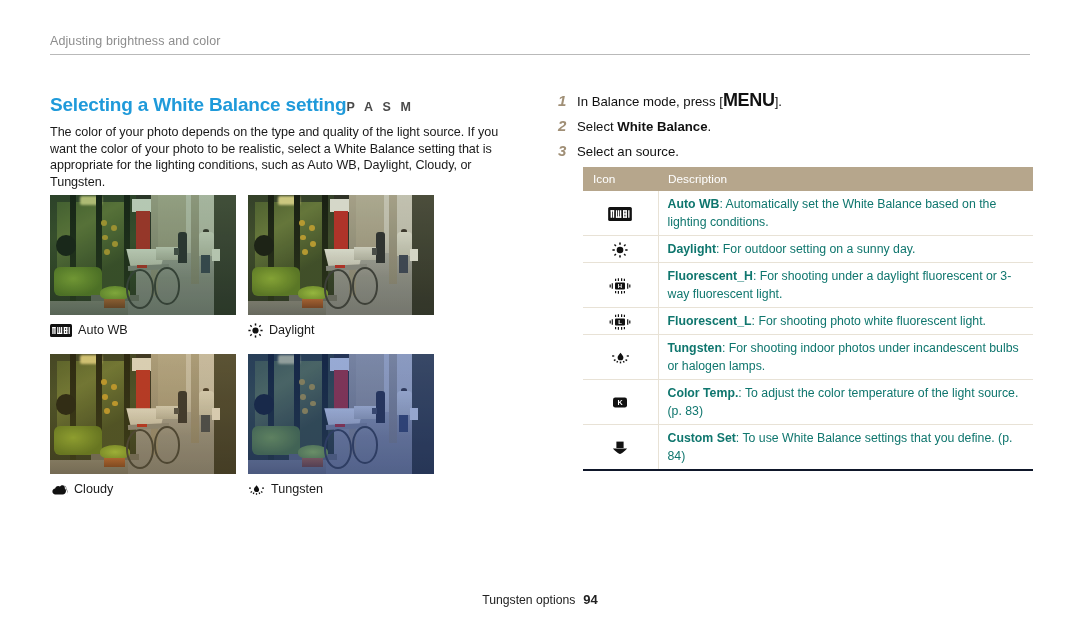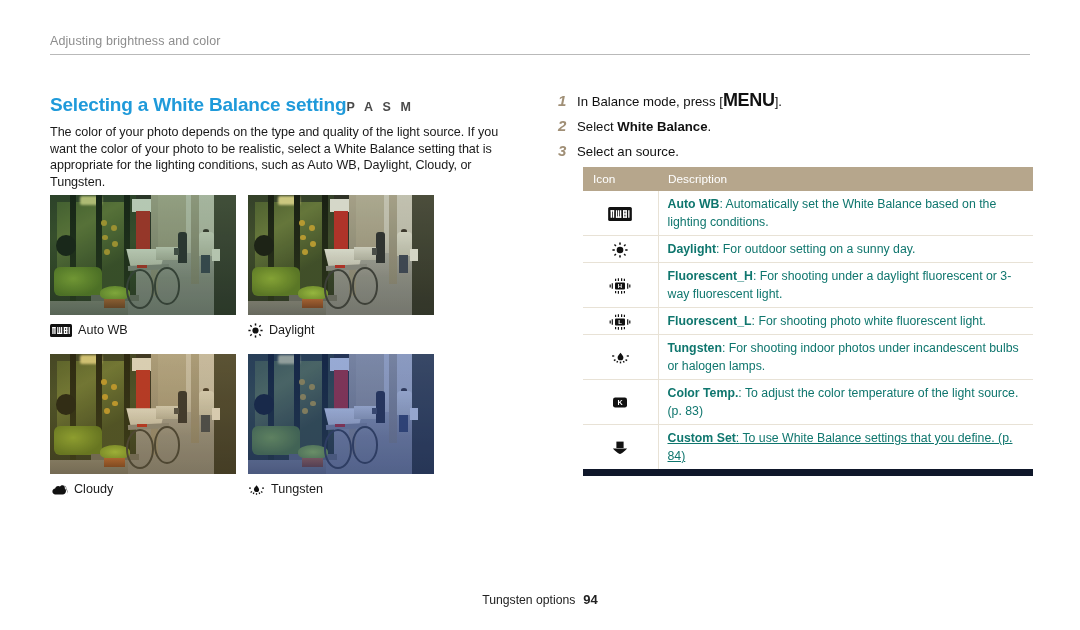--- a/index.html
+++ b/index.html
@@ -328,21 +328,21 @@
     color: #0f766e;
     padding: 4px 6px 4px 9px;
     vertical-align: middle;
   }
   #wb-table td.icon-cell {
     width: 57px;
     text-align: center;
     padding: 4px 0;
     border-right: 1px solid #e8e2d6;
   }
-  #wb-table tr:last-child td { border-bottom: 7px solid #0f172a; text-decoration: underline; }
+  #wb-table tr:last-child td { border-bottom: 2px solid #0f172a; }
   #wb-table td b { font-weight: bold; }
 
   
   .gl { display: inline-block; vertical-align: middle; }
 
   
   #footer {
     position: absolute;
     left: 0;
     right: 0;

